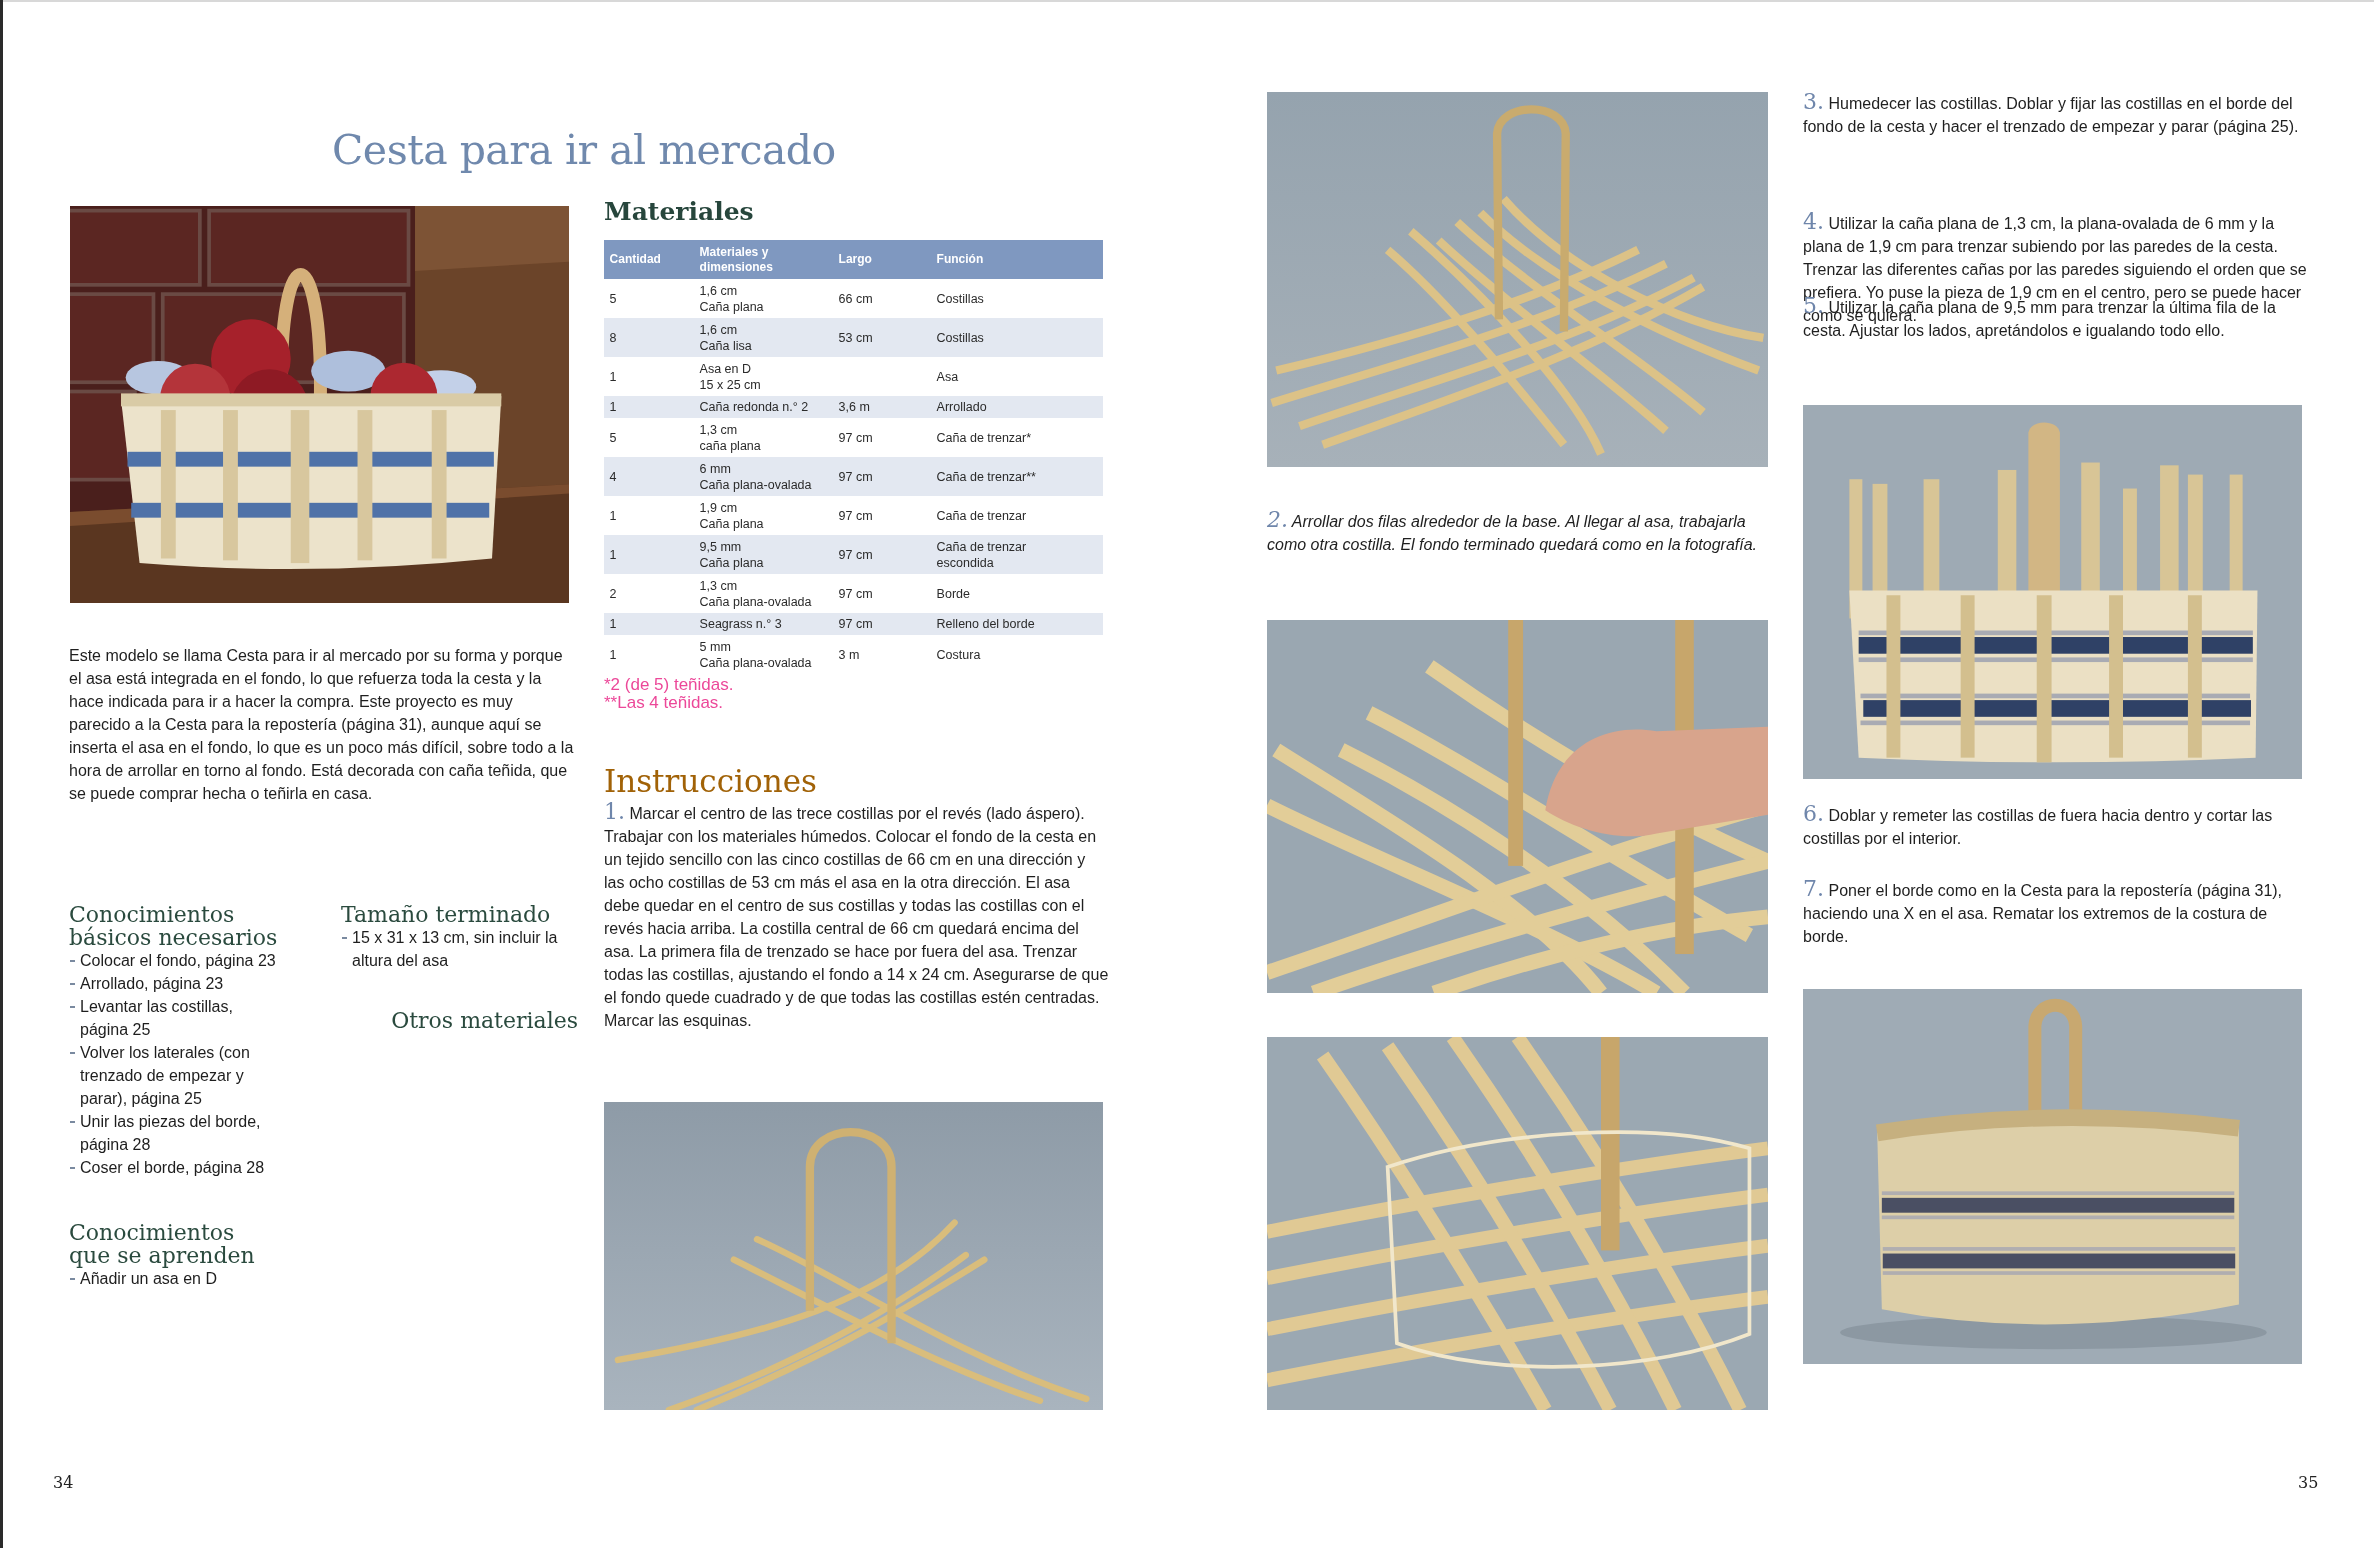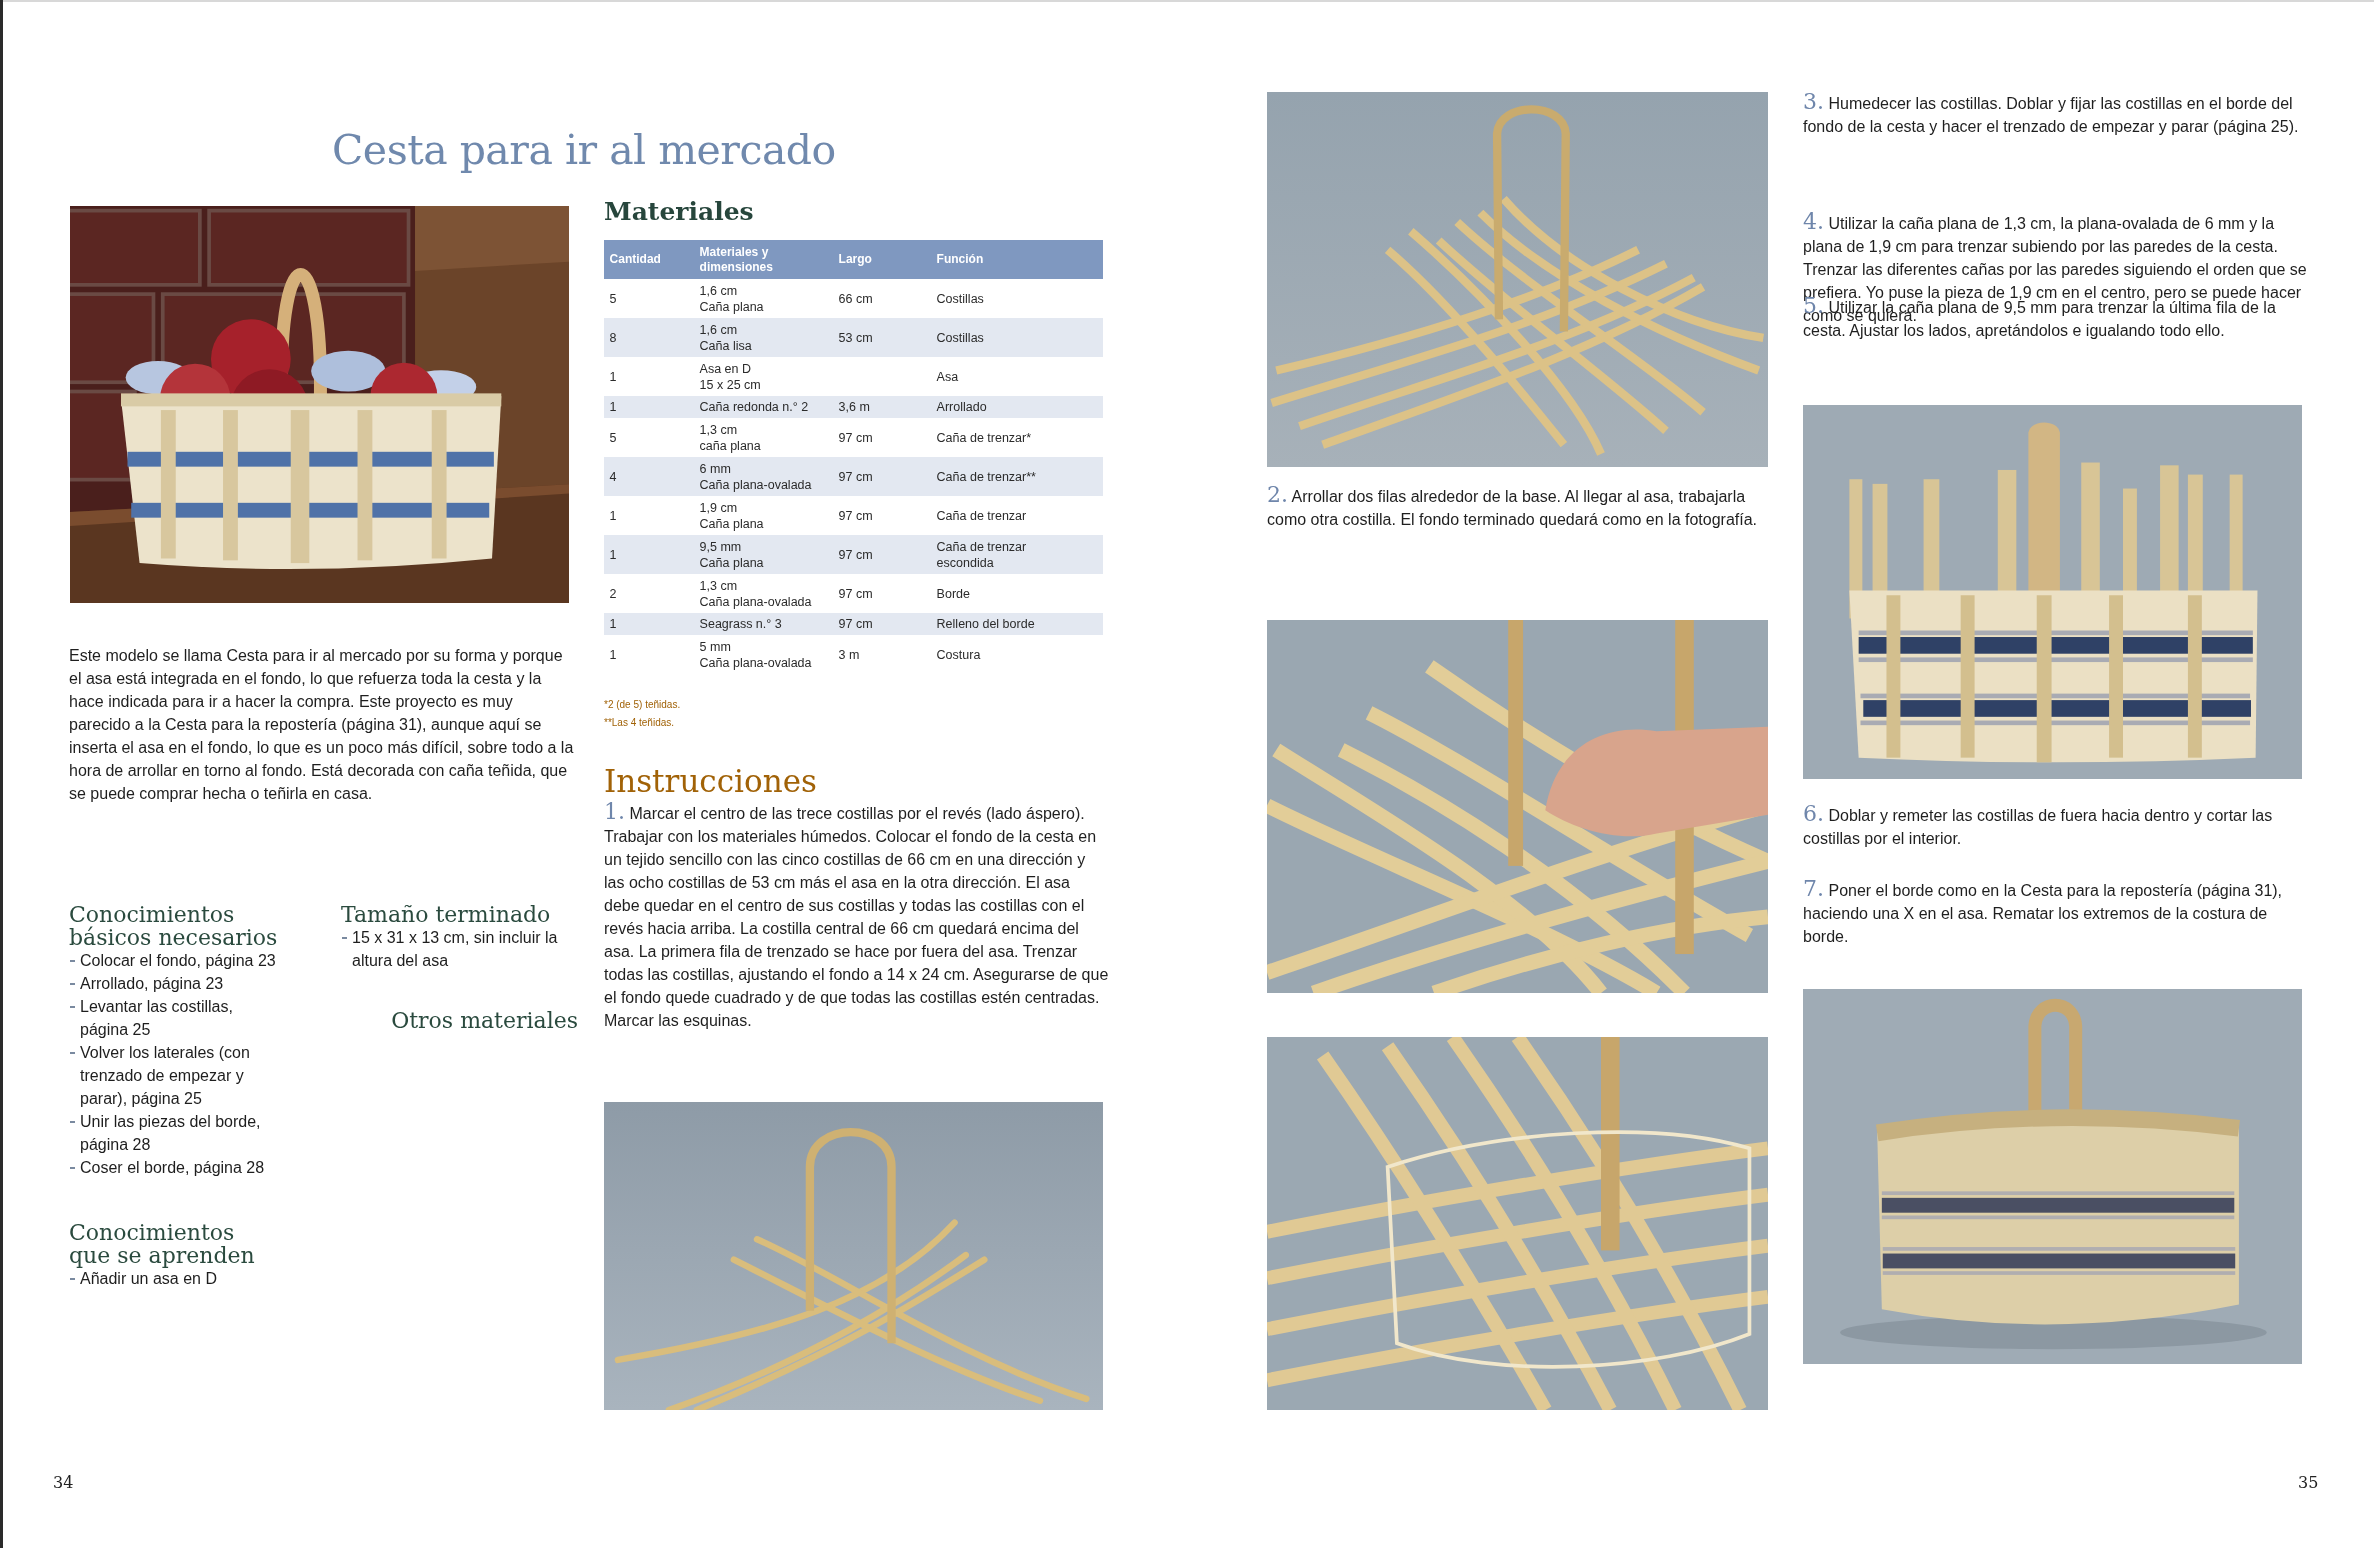--- a/index.html
+++ b/index.html
@@ -21,21 +21,21 @@
 
   .mat-heading { position: absolute; left: 604px; top: 197px; font-size: 25px; color: #27463c; font-family: "DejaVu Serif", serif; }
   table.materials { position: absolute; left: 604px; top: 240px; width: 499px; border-collapse: collapse; font-size: 12.5px; line-height: 16px; color: #2b2b2b; }
   table.materials th { background: #7f98c0; color: #ffffff; text-align: left; font-weight: bold; font-size: 12px; padding: 3.7px 5.6px; vertical-align: middle; height: 39px; line-height: 15px; }
   table.materials td { padding: 1.9px 5.6px; vertical-align: middle; height: 39px; }
   table.materials tr.short td { height: 22px; }
   table.materials tr:nth-child(even) td { background: #e3e8f1; }
   table.materials .c1 { width: 90px; }
   table.materials .c2 { width: 139px; margin-top: 20px; }
   table.materials .c3 { width: 98px; }
-  .footnotes { position: absolute; left: 604px; top: 696px; font-size: 10px; line-height: 17.6px; color: #a16207; }
+  .footnotes { position: absolute; left: 604px; top: 676px; font-size: 17px; line-height: 17.6px; color: #ec4899; }
 
   .step-num { font-family: "DejaVu Serif", serif; color: #6f86ab; font-size: 22px; }
   .page-num { position: absolute; font-family: "DejaVu Serif", serif; font-size: 16px; color: #222; }
 </style>
 </head>
 <body>
 
 <div class="spread-edge-top"></div>
 <div class="spread-edge-left"></div>
 
@@ -245,21 +245,21 @@
       <path d="M155 150 C 230 215, 330 320, 360 390"></path>
       <path d="M185 160 C 260 230, 370 310, 430 365"></path>
       <path d="M205 140 C 280 210, 400 285, 470 345"></path>
       <path d="M230 130 C 300 200, 420 260, 530 300"></path>
       <path d="M255 115 C 320 190, 440 250, 535 265"></path>
     </g>
     <path d="M250 245 L248 45 C 250 10, 320 10, 322 45 L320 258" fill="none" stroke="#c9ab6e" stroke-width="9"></path>
   </svg>
 </div>
 
-<p class="body-text" style="left:1267px; top:483px; width:501px;">
+<p class="body-text" style="left:1267px; top:508px; width:501px;font-style:italic;">
   <span class="step-num">2.</span>
   <span>Arrollar dos filas alrededor de la base. Al llegar al asa, trabajarla como otra costilla. El fondo terminado quedará como en la fotografía.</span>
 </p>
 
 <div class="photo" style="left:1267px; top:620px; width:501px; height:373px;">
   <svg viewBox="0 0 540 402" preserveAspectRatio="none">
     <rect width="540" height="402" fill="#9aa7b1"></rect>
     <g stroke="#e2cd98" stroke-width="16" fill="none">
       <path d="M0 200 C 120 260, 300 330, 420 402"></path>
       <path d="M10 140 C 120 210, 280 300, 360 402"></path>

